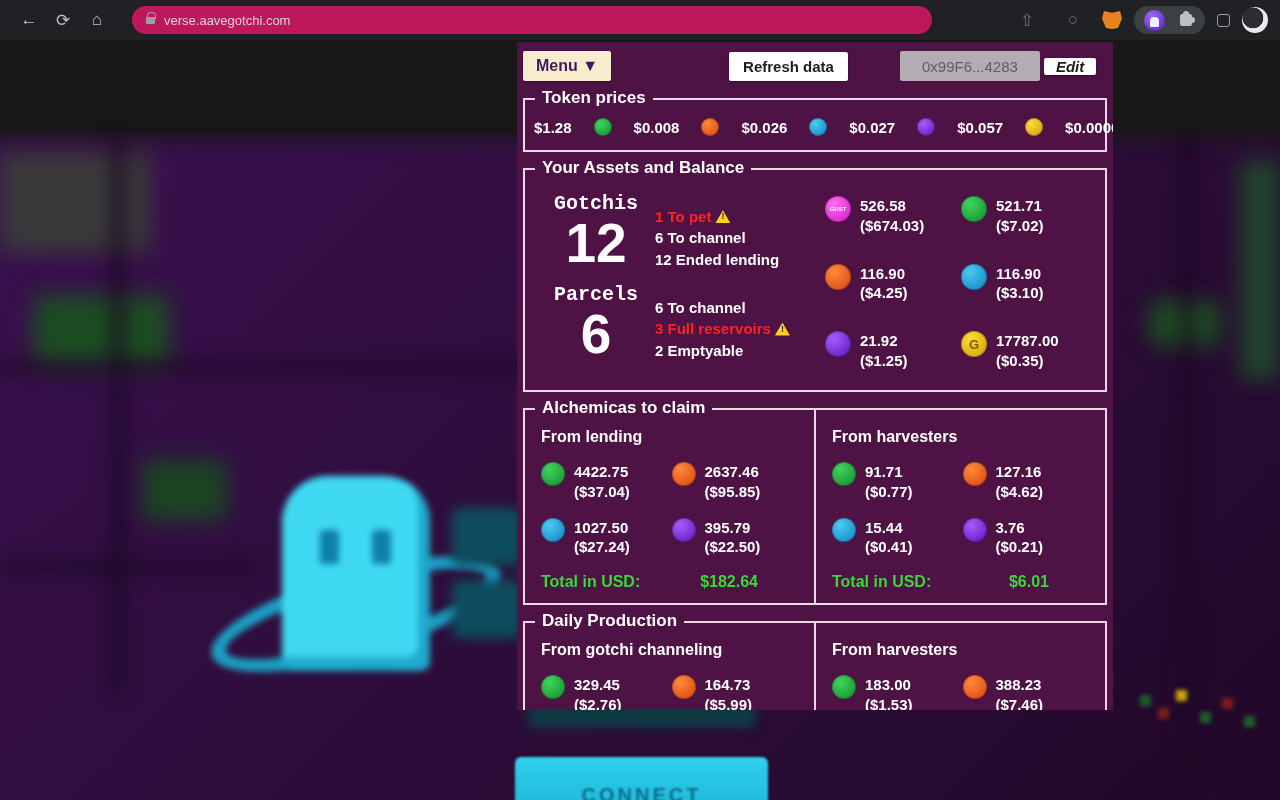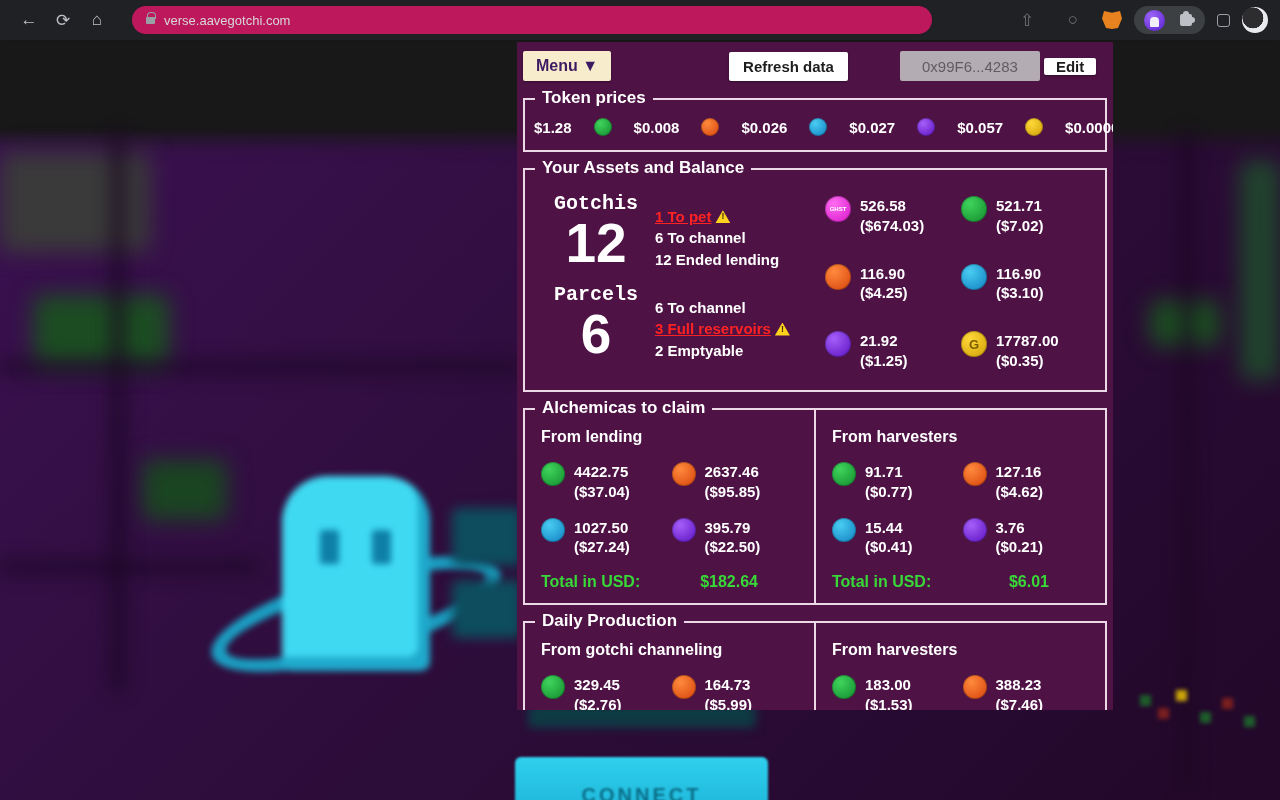--- a/index.html
+++ b/index.html
@@ -61,21 +61,21 @@
   .panel { position:absolute; left:517px; top:2px; width:596px; height:668px;
            background:var(--panel); padding:6px 4px 0 4px; overflow:hidden; z-index:10;
            color:#fff; }
   .topbar { display:flex; align-items:center; height:32px; margin:2px 2px 12px 2px; }
   .btn { border:none; border-radius:2px; font-family:inherit; font-weight:bold; cursor:pointer;
          box-shadow:0 1px 2px rgba(0,0,0,.35); }
   .menu-btn { background:#f7eccb; color:#3d1b63; font-size:16px; padding:6px 13px; }
   .refresh-btn { background:#ffffff; color:#1d1d1d; font-size:15px; padding:6px 14px; margin-left:118px; }
   .addr-box { margin-left:52px; width:140px; height:30px; background:#b3acb3; color:#625c62;
               font-size:15px; display:flex; align-items:center; justify-content:center; border-radius:2px; }
-  .edit-btn { background:#ffffff; color:#1d1d1d; font-size:15px; padding:0 12px; margin-left:4px; }
+  .edit-btn { background:#ffffff; color:#1d1d1d; font-size:15px; padding:0 12px; margin-left:4px;font-style:italic; }
 
   .section { position:relative; border:2px solid var(--bd); margin:16px 2px 14px 2px; padding:12px; }
   .section-title { position:absolute; top:-12px; left:10px; background:var(--panel);
                    padding:0 7px; font-size:17px; font-weight:bold; color:#fff; white-space:nowrap; }
 
   
   .price-row { display:flex; justify-content:center; gap:22px; padding:6px 0 2px 0; }
   .price-item { display:flex; align-items:center; gap:22px; }
   .price-item .price { font-size:15px; font-weight:600; }
   .tok-icon { width:26px; height:26px; border-radius:50%; flex:none;
@@ -87,21 +87,21 @@
   .glyph.gold { font-size:13px; color:#7c5e00; }
 
   
   .assets-body { display:flex; padding-top:10px; min-height:196px; }
   .assets-left { width:282px; display:flex; flex-direction:column; gap:12px; }
   .asset-group { display:flex; }
   .count-col { width:118px; text-align:center; }
   .count-label { font-size:20px; font-weight:600;font-family:Liberation Mono, monospace; }
   .count-num { font-size:55px; font-weight:800; line-height:1.02; }
   .status-col { padding-top:14px; font-size:15px; font-weight:600; line-height:1.42; white-space:nowrap; }
-  .status-line.alert { color:var(--red); font-weight:800; display:flex; align-items:center; gap:4px;text-decoration:underline; }
+  .status-line.alert { color:var(--red); font-weight:800; display:flex; align-items:center; gap:4px; }
   .warn { display:inline-block; width:15px; height:13px; background:#ffd21e;
           clip-path:polygon(50% 0,100% 100%,0 100%); position:relative; }
   .warn::after { content:"!"; position:absolute; left:0; right:0; bottom:0; text-align:center;
                  font-size:9px; font-weight:900; color:#3d2f00; }
   .balance-grid { flex:1; display:grid; grid-template-columns:1fr 1fr; row-gap:28px; column-gap:4px;
                   align-content:start; padding:4px 0 0 6px; }
   .tok-line { display:flex; gap:9px; align-items:flex-start; }
   .tok-text { font-size:15px; font-weight:600; line-height:1.32; }
 
   

